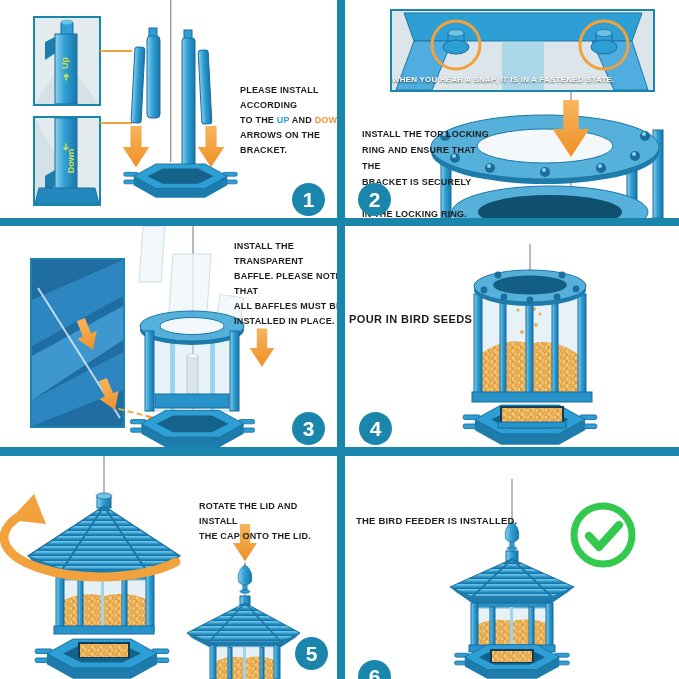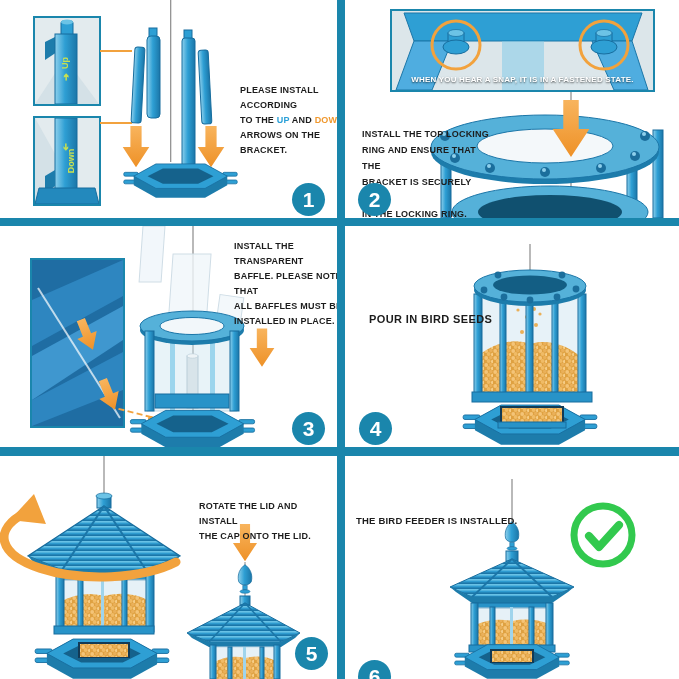--- a/index.html
+++ b/index.html
@@ -19,21 +19,21 @@
   .txt{position:absolute;font-weight:bold;color:#1c1c1c;font-size:9px;
        line-height:15px;letter-spacing:.2px;white-space:pre-line;}
   .badge{position:absolute;width:33px;height:33px;border-radius:50%;
          background:#1a86ac;color:#fff;display:flex;align-items:center;
          justify-content:center;font-size:21px;font-weight:bold;}
   .inset{position:absolute;border:2px solid #1a86ac;background:#e6edf0;
          box-sizing:border-box;overflow:hidden;}
   .conn{position:absolute;height:2px;background:#f2a23d;}
   .word-up{color:#2aa0d8;}
   .word-down{color:#f0982e;}
-  .snap-banner{position:absolute;left:0;right:0;bottom:6px;text-align:center;
+  .snap-banner{position:absolute;left:0;right:0;bottom:6px;
        color:#fff;font-size:8px;font-weight:bold;letter-spacing:.2px;
        text-shadow:0 1px 2px rgba(0,0,0,.65);}
   .vlabel{position:absolute;color:#c8e050;font-weight:bold;font-size:9px;
        transform:rotate(-90deg);transform-origin:center;}
   .vglyph{position:absolute;color:#c8e050;font-size:9px;font-weight:bold;}
   .dash-conn{position:absolute;border-top:2px dashed #f2a23d;}
   .dot{position:absolute;width:6px;height:6px;border-radius:50%;background:#f2a23d;}
   svg{display:block;}
 </style>
 </head>
@@ -284,21 +284,21 @@
             <circle cx="132" cy="31" r="3.4"></circle>
           <circle cx="68" cy="31" r="3.4"></circle>
         </g>
       </g>
       <use href="#symHexBase" x="22" y="152" width="156" height="56"></use>
       <rect x="70" y="162" width="64" height="18" fill="#123a55"></rect>
       <rect x="72" y="164" width="60" height="14" fill="url(#pSeeds)"></rect>
       <rect x="68" y="178" width="68" height="6" fill="#2893c8" stroke="#176d9e"></rect>
     </svg>
 
-    <div class="txt" style="left:24px;top:86px;width:140px;font-size:11px;letter-spacing:.4px;">POUR IN BIRD SEEDS</div>
+    <div class="txt" style="left:4px;top:86px;width:140px;font-size:11px;letter-spacing:.4px;">POUR IN BIRD SEEDS</div>
     <div class="badge" style="left:14px;top:186px;">4</div>
   </div>
 
   <div class="panel" id="p5">
     <svg style="position:absolute;left:0;top:0;" width="205" height="223">
       <line x1="104" y1="0" x2="104" y2="42" stroke="#8a8a8a" stroke-width="1.2"></line>
       <g>
         <rect x="58" y="118" width="92" height="6" fill="#2893c8" stroke="#176d9e"></rect>
         <polygon points="58,124 150,124 150,172 58,172" fill="rgba(205,228,240,.5)" stroke="#c2d9e6"></polygon>
         <path d="M60,146 Q82,134 104,140 Q128,134 148,144 L148,170 L60,170 Z" fill="url(#pSeeds)"></path>

